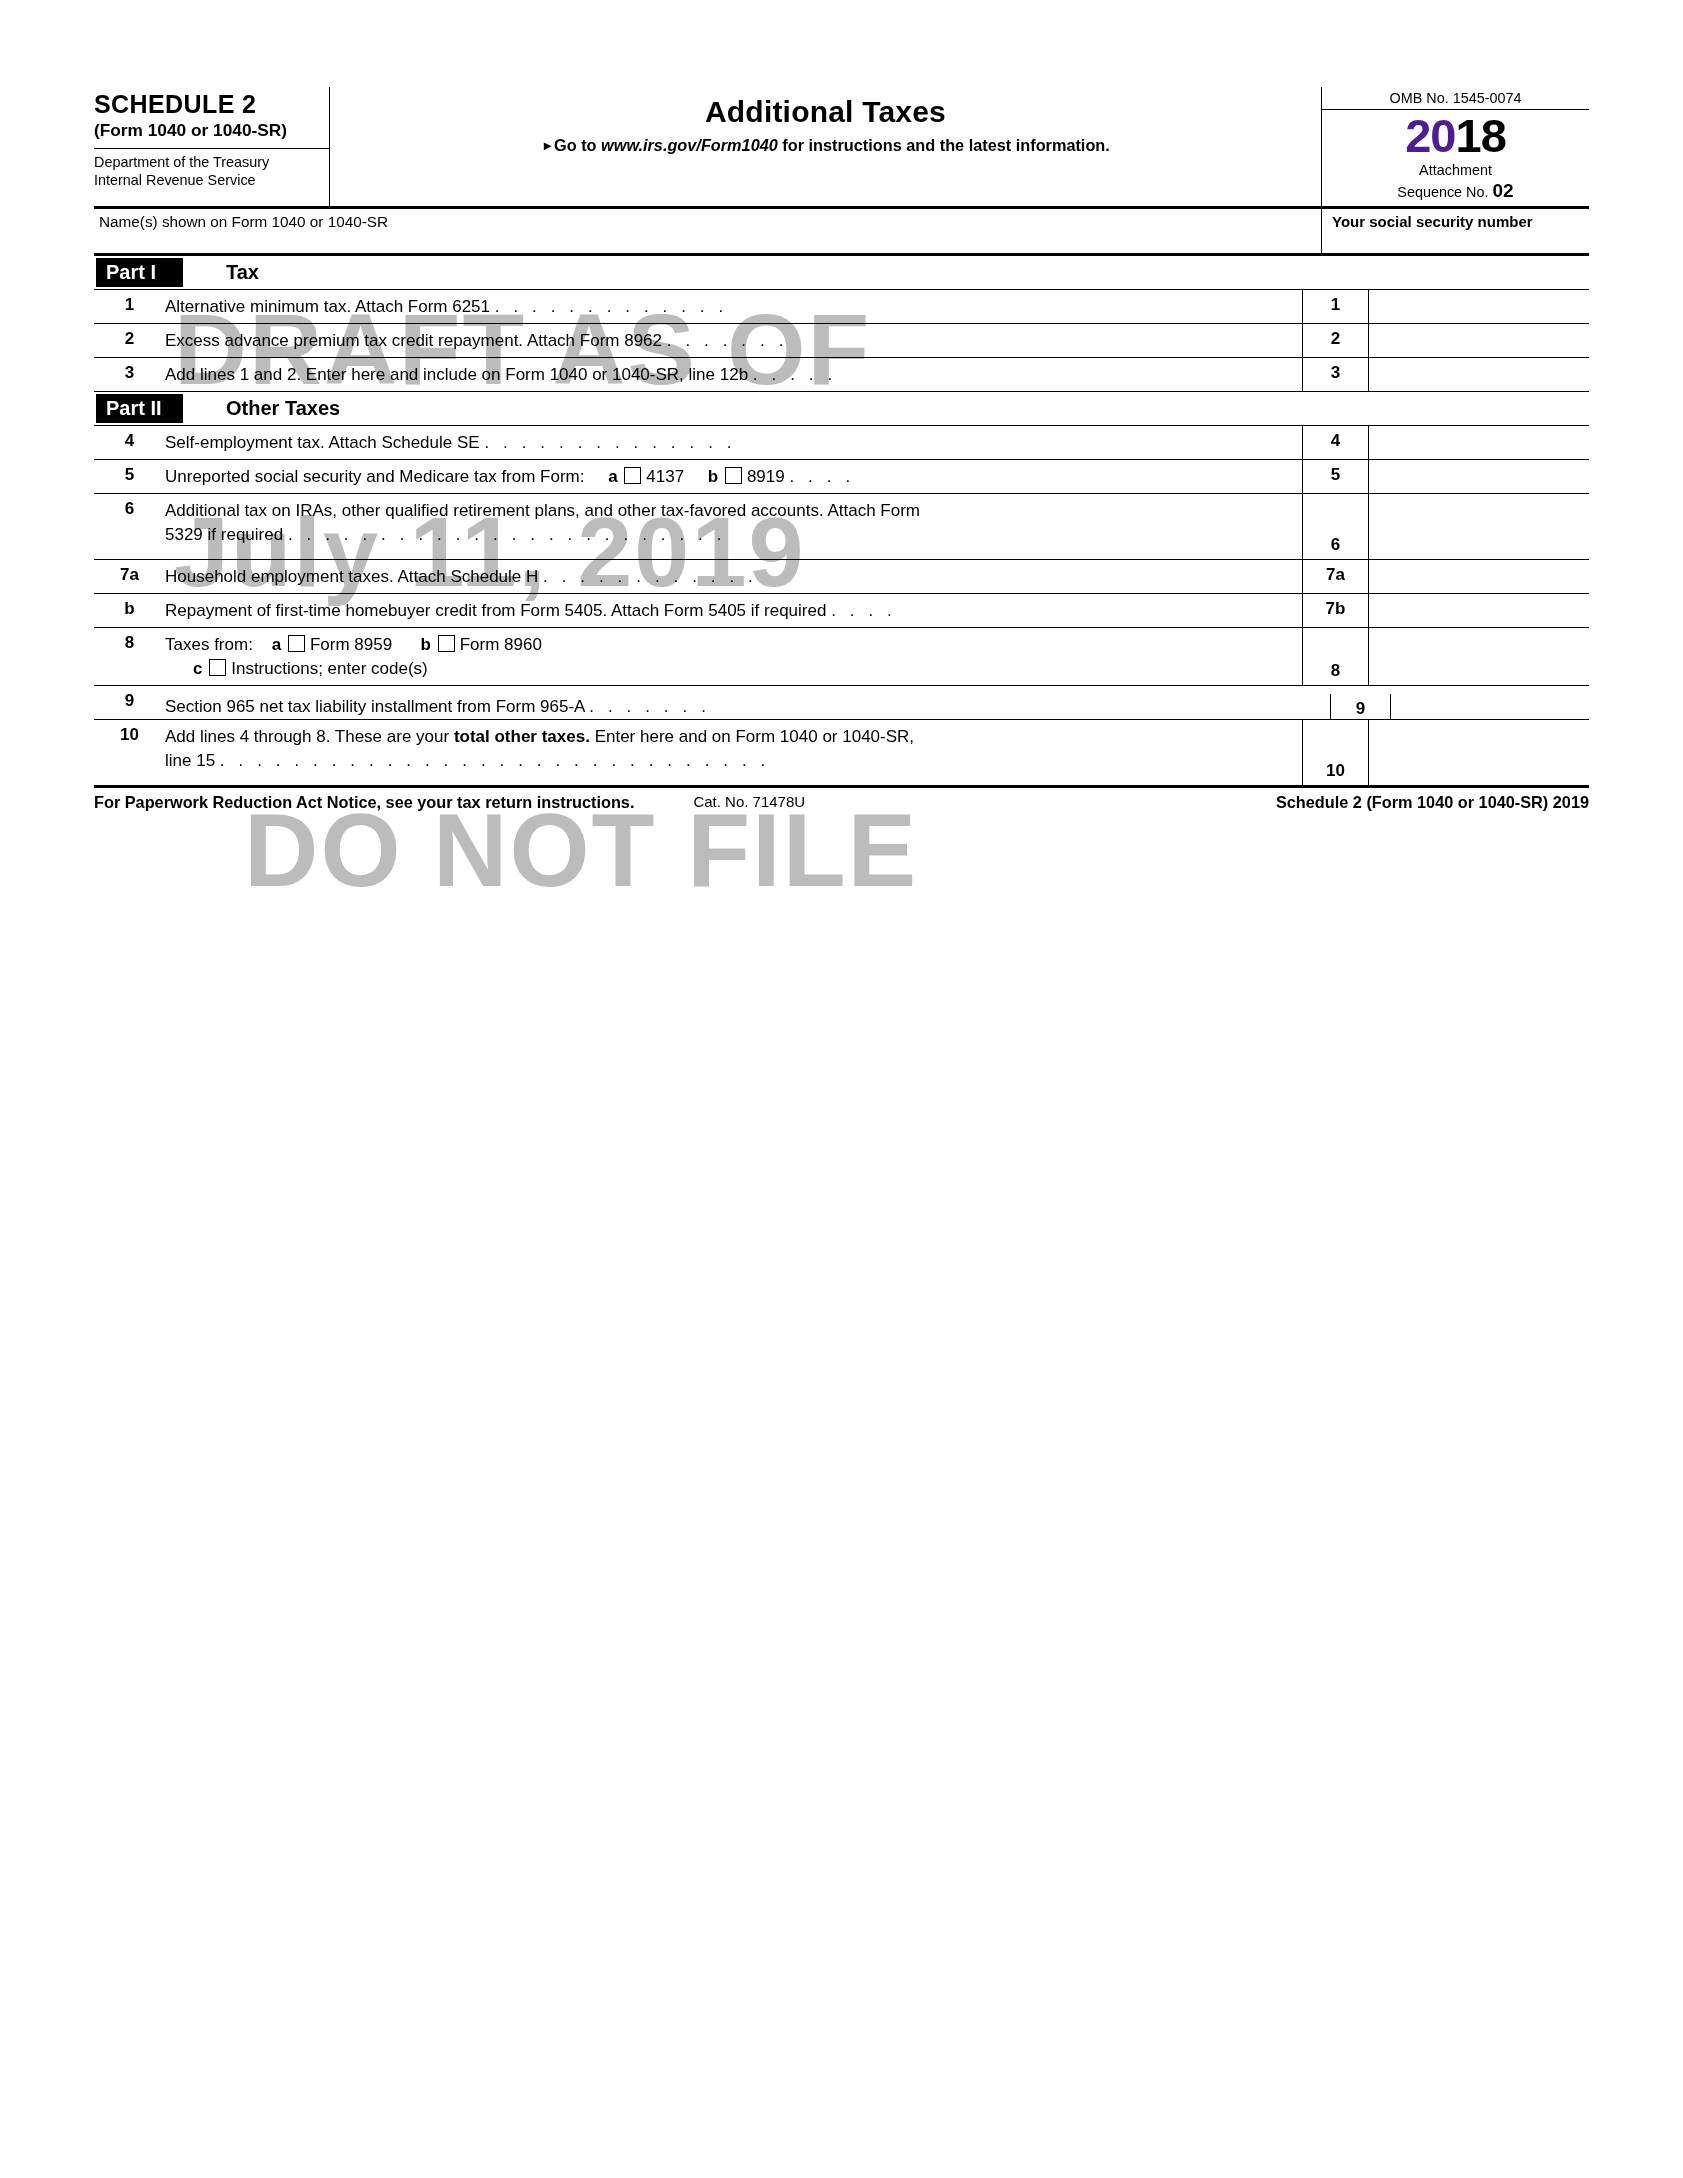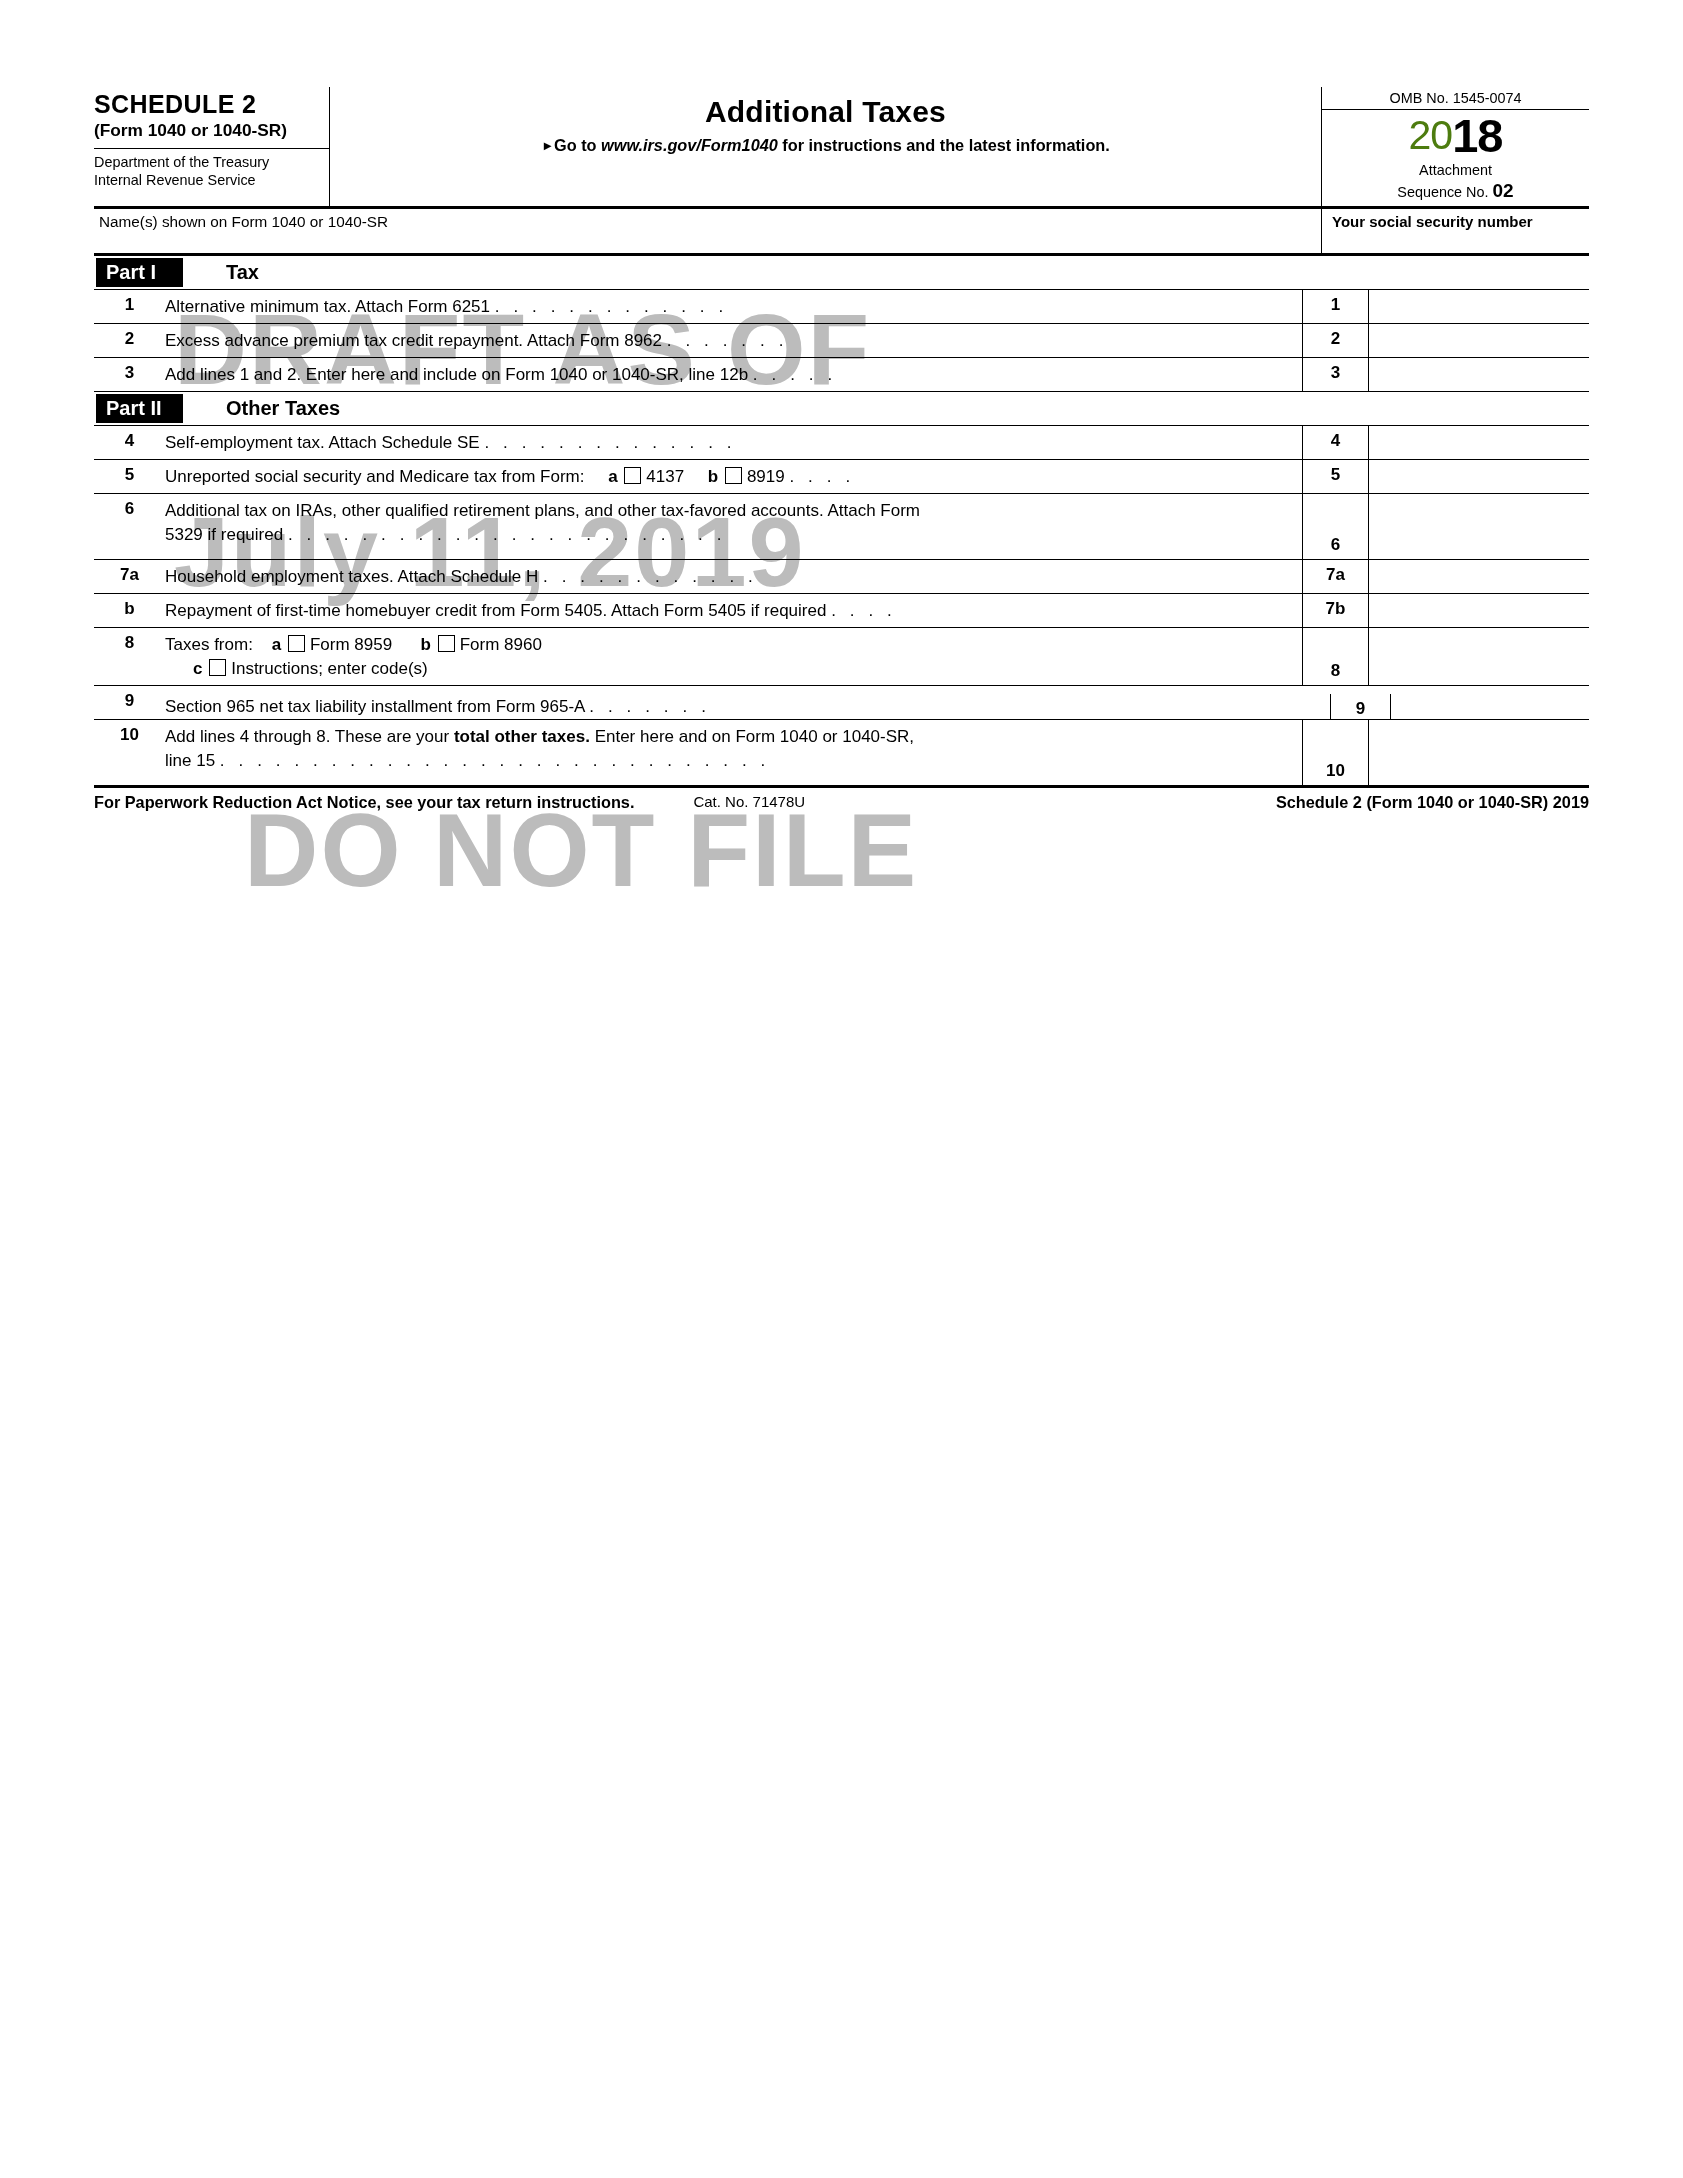--- a/index.html
+++ b/index.html
@@ -111,23 +111,23 @@
     padding: 3px 0 3px 0;
     border-bottom: 1.2px solid #000;
   }
   .yearwrap {
     display: flex;
     align-items: center;
     justify-content: center;
     height: 51px;
   }
   .year-grey {
-    font-size: 41px;
-    font-weight: normal;
-    color: #4d7c0f;
+    font-size: 47px;
+    font-weight: bold;
+    color: #4c1d95;
     letter-spacing: -1px;
     line-height: 1;
   }
   .year-black {
     font-size: 47px;
     font-weight: bold;
     color: #000;
     letter-spacing: -1px;
     line-height: 1;
   }

